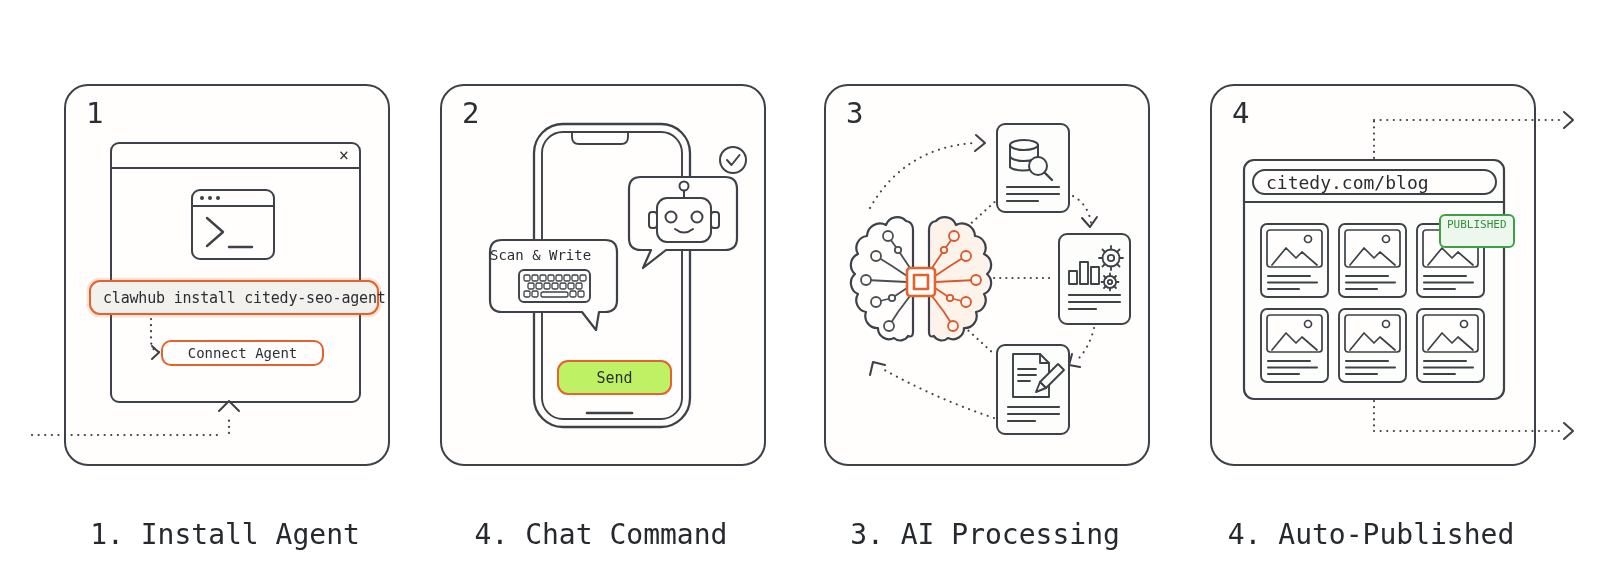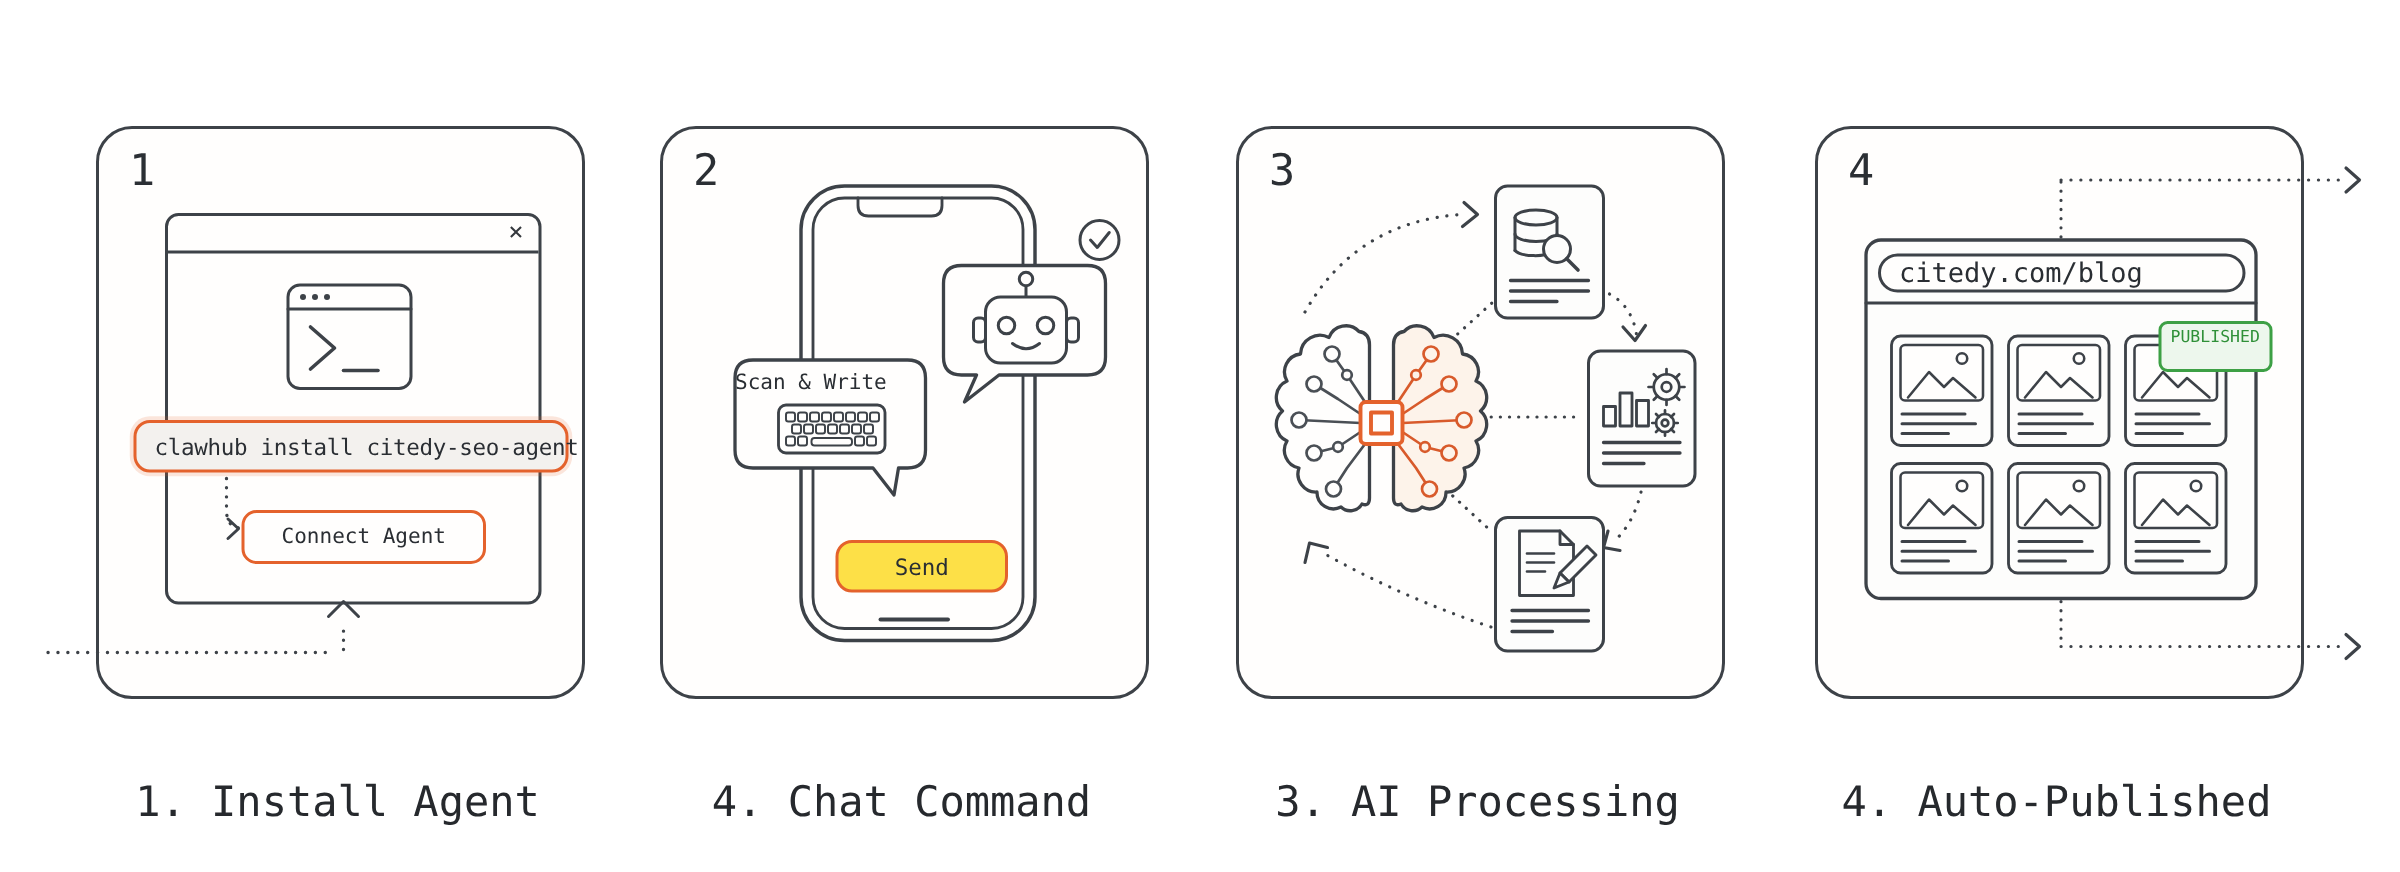--- a/index.html
+++ b/index.html
@@ -36,33 +36,33 @@
   }
   .close{font-size:17px;line-height:1;color:#34383d;cursor:default;}
   .cmd-pill{
     position:absolute;left:23px;top:194px;width:290px;height:35px;box-sizing:border-box;
     border:2px solid #e4622c;border-radius:11px;background:#f3f1ee;
     box-shadow:0 0 0 2.5px rgba(228,98,44,0.16);
     display:flex;align-items:center;padding:0 9px 0 12px;z-index:3;
   }
   .cmd-text{font-size:15px;letter-spacing:-0.2px;color:#2a2e33;flex:1;white-space:nowrap;}
   .connect-btn{
-    position:absolute;left:95px;top:254px;width:163px;height:36px;box-sizing:border-box;
+    position:absolute;left:95px;top:254px;width:163px;height:26px;box-sizing:border-box;
     border:2.5px solid #e4622c;border-radius:10px;background:#fffefd;
     display:flex;align-items:center;justify-content:center;
     font-size:14px;color:#2a2e33;z-index:3;
   }
   
   .bubble-label{
     position:absolute;left:48px;top:161px;width:127px;text-align:left;
     font-size:14px;color:#2a2e33;z-index:3;white-space:nowrap;
   }
   .send-btn{
     position:absolute;left:115px;top:274px;width:115px;height:35px;box-sizing:border-box;
-    border:2.5px solid #e4622c;border-radius:11px;background:#fde047;
+    border:2.5px solid #e4622c;border-radius:11px;background:#bef264;
     display:flex;align-items:center;justify-content:center;
     font-size:15px;color:#2a2e33;z-index:3;
   }
   
   .url-text{
     position:absolute;left:54px;top:85px;height:37px;line-height:23px;
     font-size:18px;color:#2a2e33;z-index:3;white-space:nowrap;
   }
   .badge{
     position:absolute;left:227px;top:128px;height:34px;box-sizing:border-box;

